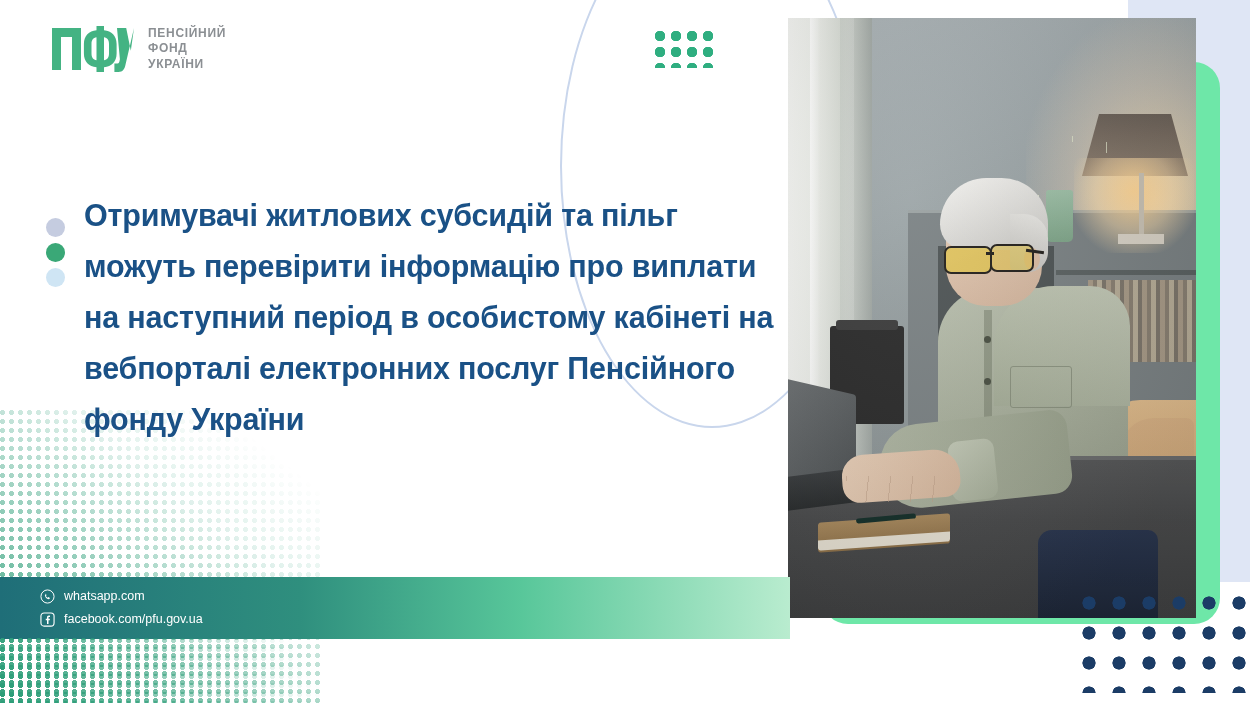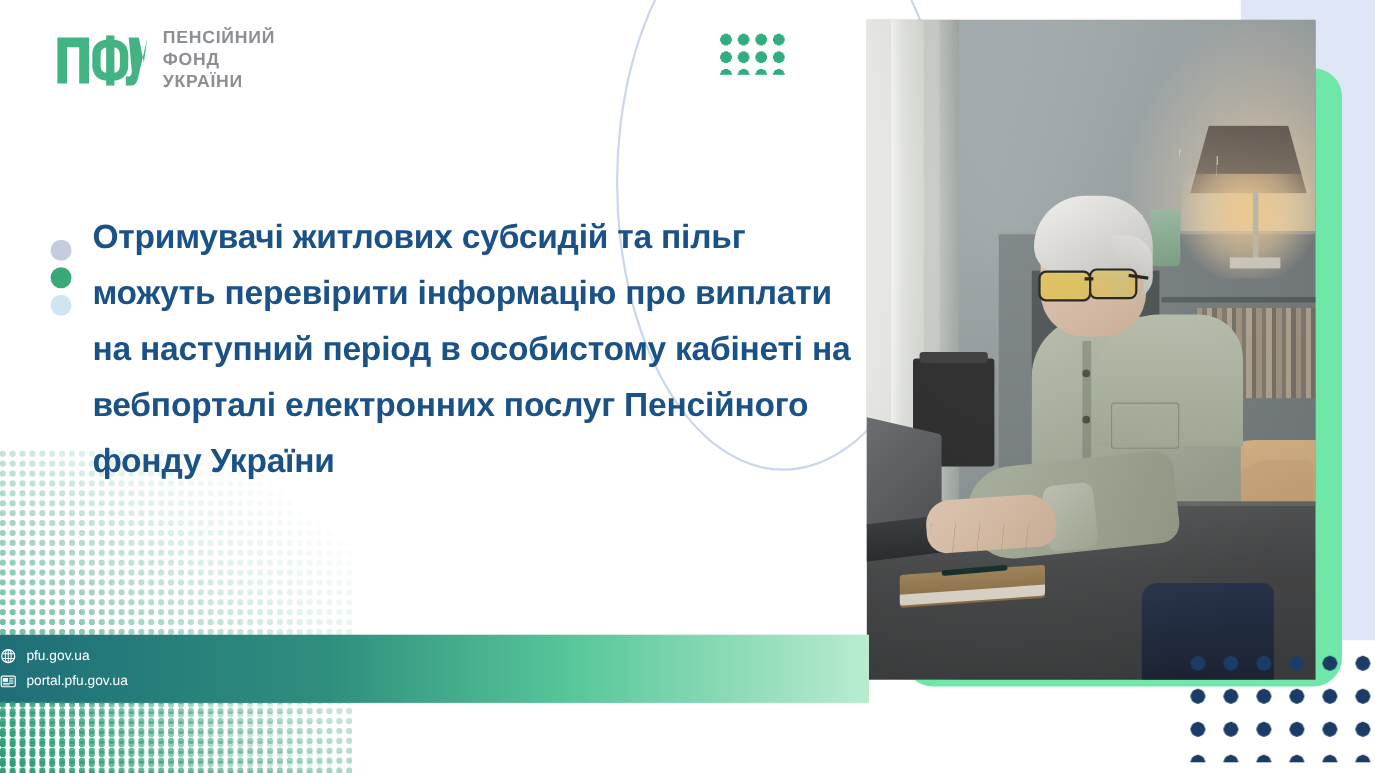--- a/index.html
+++ b/index.html
@@ -333,21 +333,21 @@
     gap: 14px;
   }
   .logo-mark { display: block; }
   .logo-words {
     display: flex;
     flex-direction: column;
     gap: 2px;
     line-height: 1.12;
   }
   .logo-words span {
-    font-size: 16px;
+    font-size: 12px;
     font-weight: 700;
     letter-spacing: 0.7px;
     color: #8b8f93;
   }
 
   
   .bullets {
     position: absolute;
     left: 46px;
     top: 218px;
@@ -505,38 +505,36 @@
   <div class="bullets">
     <i class="b1"></i>
     <i class="b2"></i>
     <i class="b3"></i>
   </div>
 
   <div class="headline">Отримувачі житлових субсидій та пільг можуть перевірити інформацію про виплати на наступний період в особистому кабінеті на вебпорталі електронних послуг Пенсійного фонду України</div>
 
   <div class="footer">
 
-
-
-    <div class="fcol fcol-3">
+    <div class="fcol fcol-1">
       <div class="fitem">
         <svg width="15" height="15" viewBox="0 0 24 24" aria-hidden="true">
-          <circle cx="12" cy="12" r="9.5" fill="none" stroke="#ffffff" stroke-width="1.7"></circle>
-          <ellipse cx="12" cy="12" rx="4.3" ry="9.5" fill="none" stroke="#ffffff" stroke-width="1.5"></ellipse>
-          <path d="M2.8 8.6h18.4M2.8 15.4h18.4M12 2.5v19" stroke="#ffffff" stroke-width="1.5" fill="none"></path>
+          <circle cx="12" cy="12" r="10.5" fill="none" stroke="#ffffff" stroke-width="1.6"></circle>
+          <path d="M8.6 7.6c.3-.1.7 0 .9.4l.8 1.5c.2.3.1.6-.1.8l-.5.5c-.2.2-.2.4-.1.6.5 1 1.4 1.9 2.4 2.4.2.1.5.1.6-.1l.5-.5c.2-.2.5-.3.8-.1l1.5.8c.4.2.5.6.4.9-.3.9-1.2 1.5-2.2 1.4-2.9-.3-5.4-2.8-5.7-5.7-.1-1 .5-1.9 1.4-2.2z" fill="#ffffff"></path>
         </svg>
-        <span>pfu.gov.ua</span>
+        <span>whatsapp.com</span>
       </div>
       <div class="fitem">
         <svg width="15" height="15" viewBox="0 0 24 24" aria-hidden="true">
-          <rect x="1.8" y="4.3" width="20.4" height="15.4" rx="2" fill="none" stroke="#ffffff" stroke-width="1.7"></rect>
-          <rect x="4" y="7" width="7.5" height="5.5" fill="#ffffff"></rect>
-          <path d="M13.4 7.6h6.2M13.4 10.1h6.2M13.4 12.6h6.2M4 14.8h15.6M4 17h10" stroke="#ffffff" stroke-width="1.3"></path>
+          <rect x="1.5" y="1.5" width="21" height="21" rx="5" fill="none" stroke="#ffffff" stroke-width="1.8"></rect>
+          <path d="M13.6 19v-6h2l.3-2.4h-2.3V9.1c0-.7.2-1.1 1.2-1.1h1.2V5.8c-.2 0-.9-.1-1.8-.1-1.8 0-3 1.1-3 3.1v1.8H9.2V13h2v6z" fill="#ffffff"></path>
         </svg>
-        <span>portal.pfu.gov.ua</span>
+        <span>facebook.com/pfu.gov.ua</span>
       </div>
     </div>
 
+
+
   </div>
 
   <div class="halftone-footer-strip"></div>
 
 </div>
 
 </body></html>

